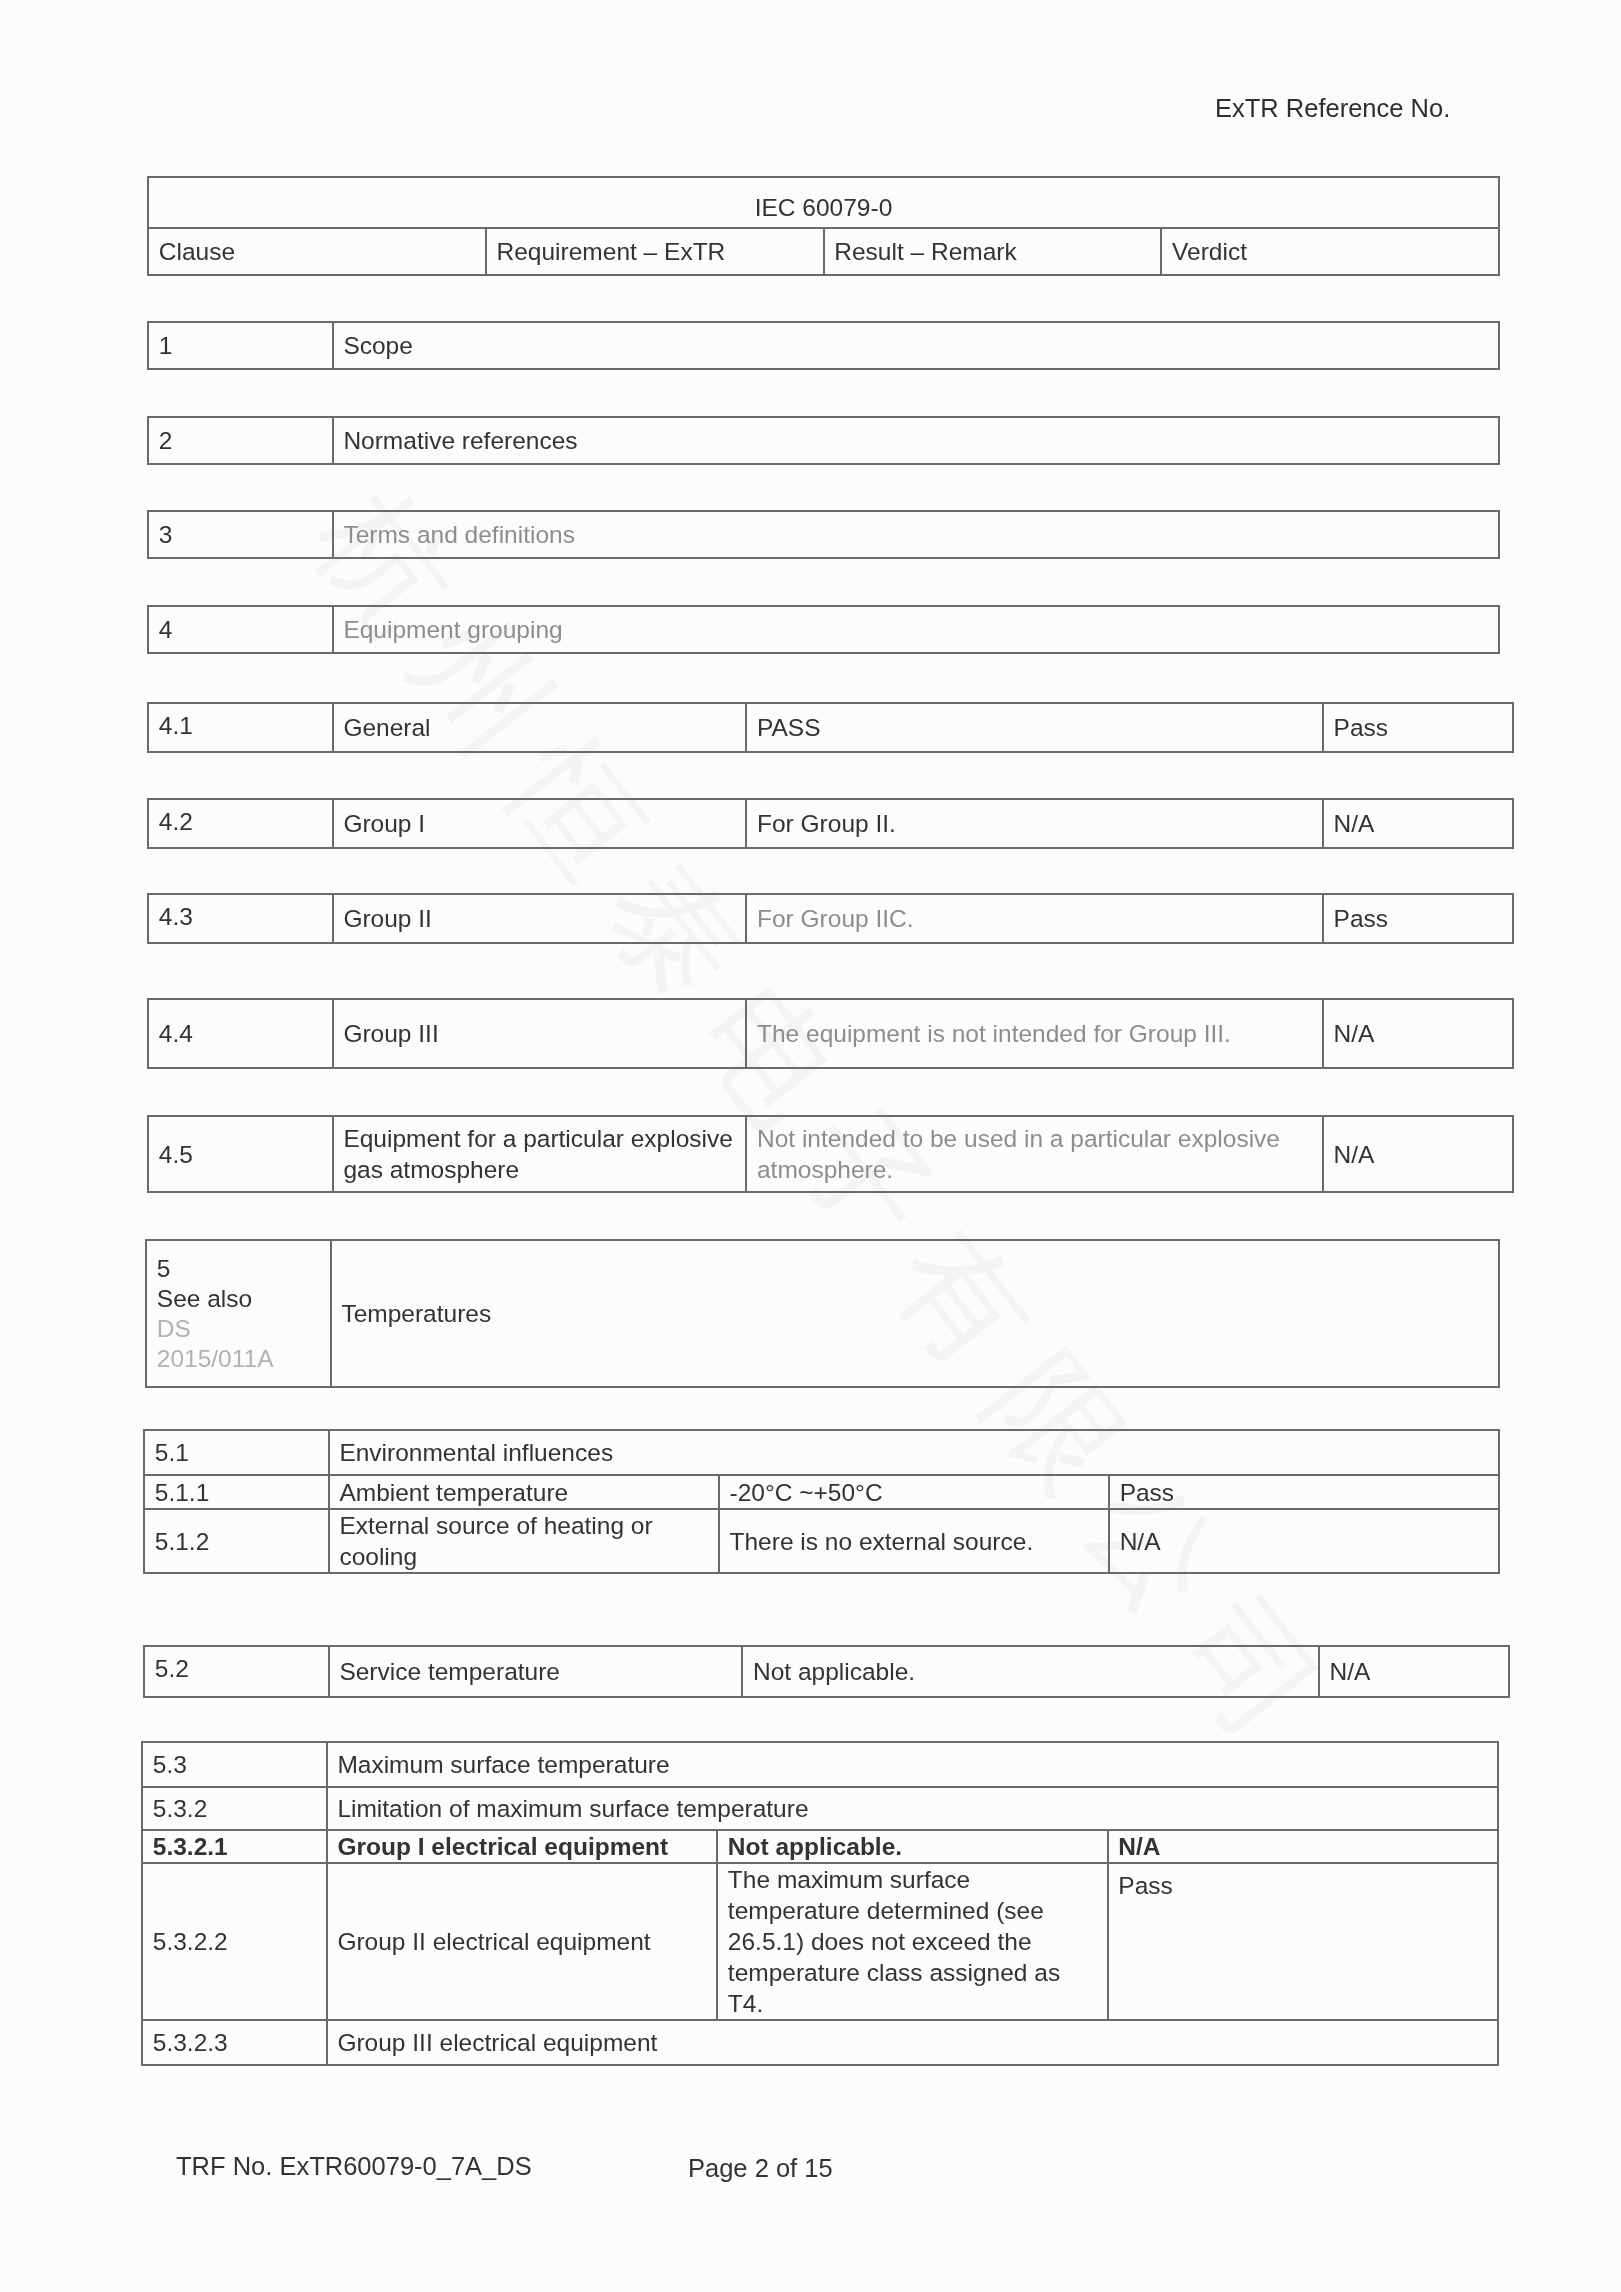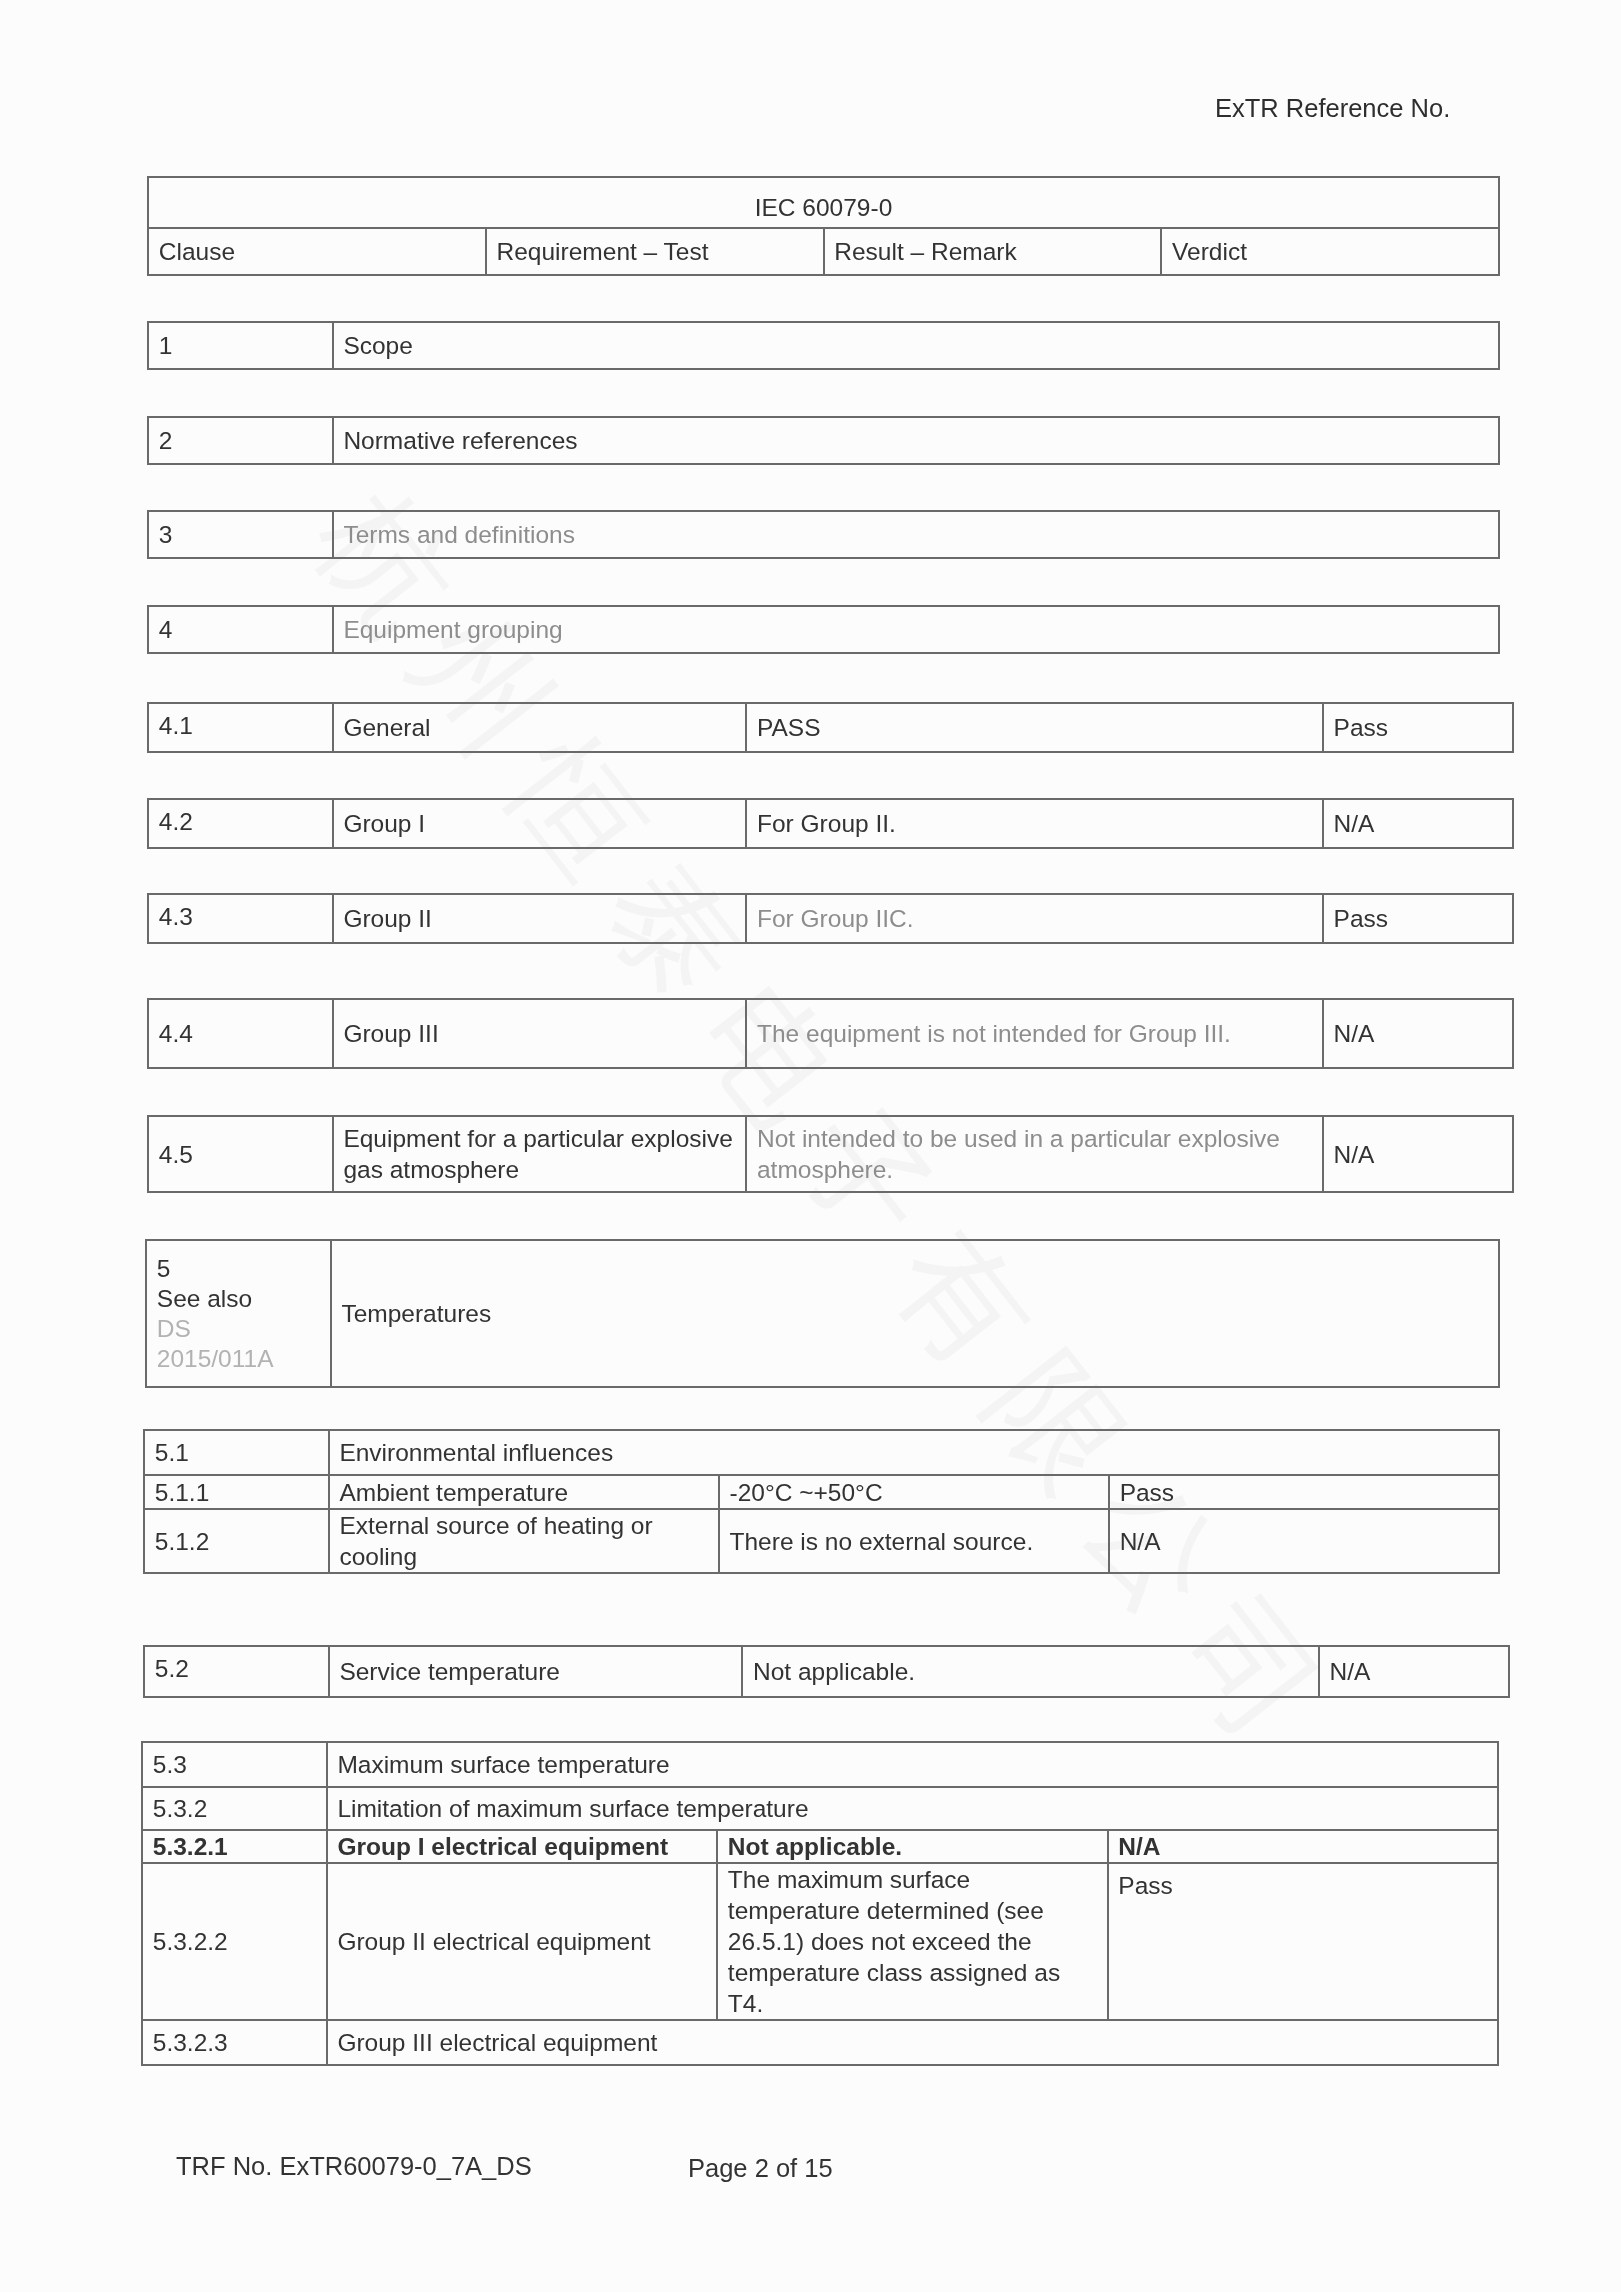--- a/index.html
+++ b/index.html
@@ -86,21 +86,21 @@
 
   <div class="header-ref">ExTR Reference No.</div>
 
   <table class="tbl" style="left:147px; top:176px; width:1353px;">
     <tbody>
         <tr style="height:51px;">
       <td colspan="4" style="text-align:center; vertical-align:bottom; padding-bottom:3.9px;">IEC 60079-0</td>
     </tr>
     <tr style="height:47px;">
       <td class="c-clause">Clause</td>
-      <td class="c-req">Requirement – Test</td>
+      <td class="c-req">Requirement – ExTR</td>
       <td class="c-res">Result – Remark</td>
       <td class="c-ver">Verdict</td>
     </tr>
   </tbody>
     </table>
 
   <table class="tbl" style="left:147px; top:321px; width:1353px;">
     <tbody>
         <tr style="height:47px;">
       <td class="c-clause">1</td>

